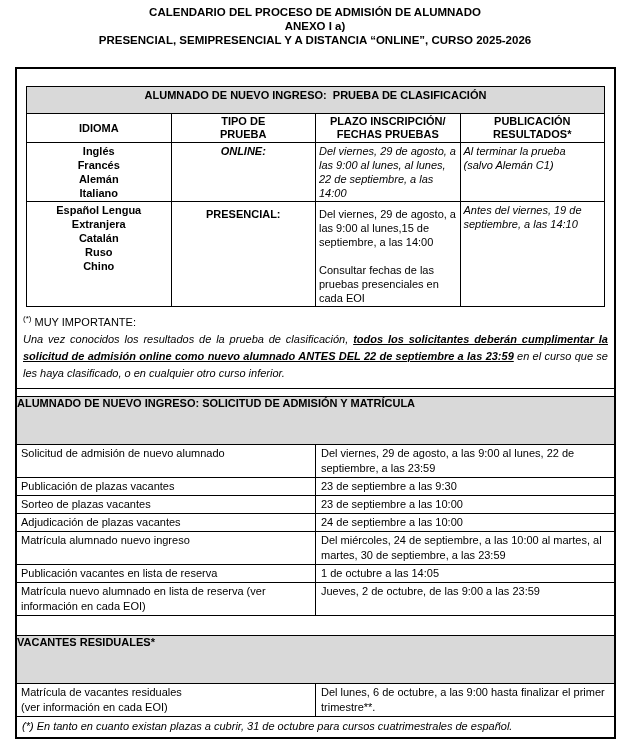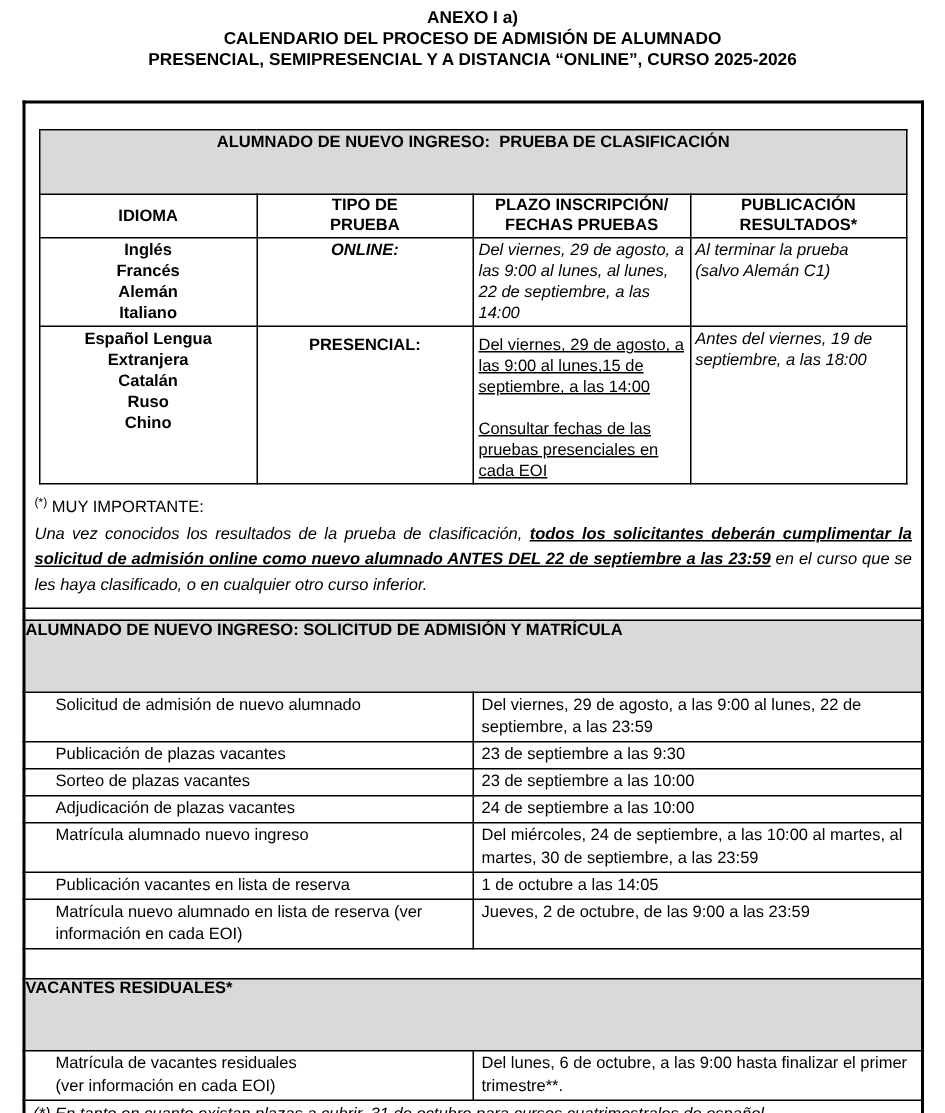--- a/index.html
+++ b/index.html
@@ -22,21 +22,21 @@
   
   td.wrap { border-bottom:1px solid #000; padding:17px 5px 6px 5px; }
 
   table.cls {
     border-collapse:collapse; width:calc(100% - 8px); margin:0 4px;
     table-layout:fixed;
   }
   table.cls td { border:1px solid #000; padding:1px 3px; line-height:14px; }
   .c1 { width:30.2%; } .c2 { width:17.9%; } .c3 { width:34.2%; } .c4 { width:17.7%; }
   .grayhead { background:#d9d9d9; font-weight:bold; text-align:center; }
-  td.clshead { height:43px; vertical-align:middle; }
+  td.clshead { height:27px; vertical-align:middle; }
   tr.colhead td {
     font-weight:bold; text-align:center; vertical-align:middle;
     height:28px; line-height:13px;
   }
   tr.colhead span { display:block; }
   td.idioma { font-weight:bold; text-align:center; vertical-align:top; padding-top:2px; }
   td.idioma span { display:block; }
   td.tipo { font-weight:bold; text-align:center; }
   .vmid { vertical-align:middle;font-style:italic; }
   tr.r-online  td { height:57px; }
@@ -51,35 +51,35 @@
 
   td.nb { border:0; }
   tr.sp8  td { height:8px; }
   tr.sp20 td { height:20px; }
 
   td.bandtall {
     background:#d9d9d9; font-weight:bold; text-align:left; vertical-align:middle;
     height:48px; border-top:1px solid #000; border-bottom:1px solid #000;
   }
 
-  td.lab { border:1px solid #000; width:39.7%; padding:1px 20px; line-height:15px; }
+  td.lab { border:1px solid #000; width:39.7%; padding:1px 4px; line-height:15px; }
   td.val { border:1px solid #000; padding:1px 5px; line-height:15px; }
   td.lab span { display:block; }
 
   td.foot { border-top:1px solid #000; font-style:italic; font-size:10.5px;
             line-height:15px; padding:2px 5px 3px 5px; }
 </style>
 </head>
 <body>
 
 <div>
 
   <div class="title">
+    <div>CALENDARIO DEL PROCESO DE ADMISIÓN DE ALUMNADO</div>
     <div>ANEXO I a)</div>
-    <div>CALENDARIO DEL PROCESO DE ADMISIÓN DE ALUMNADO</div>
     <div>PRESENCIAL, SEMIPRESENCIAL Y A DISTANCIA “ONLINE”, CURSO 2025-2026</div>
   </div>
 
   <table class="outer">
 
     <tbody>
         <tr>
       <td class="wrap" colspan="2">
 
         <table class="cls">
@@ -117,25 +117,25 @@
             </td>
           </tr>
           <tr class="r-presencial">
             <td class="idioma">
               <span>Español Lengua Extranjera</span>
               <span>Catalán</span>
               <span>Ruso</span>
               <span>Chino</span>
             </td>
             <td class="tipo" style="padding-top:5px;">PRESENCIAL:</td>
-            <td class="plazo" style="padding-top:5px;text-decoration:underline;">
+            <td class="plazo" style="padding-top:5px;">
               <div>Del viernes, 29 de agosto, a las 9:00 al lunes,15 de septiembre, a las 14:00</div>
               <div>Consultar fechas de las pruebas presenciales en cada EOI</div>
             </td>
-            <td class="vmid">Antes del viernes, 19 de septiembre, a las 18:00</td>
+            <td class="vmid">Antes del viernes, 19 de septiembre, a las 14:10</td>
           </tr>
         </tbody>
             </table>
 
         <div class="note">
           <div class="note-head">
             <sup>(*)</sup>
             <span>MUY IMPORTANTE:</span>
           </div>
           <div class="note-body">

